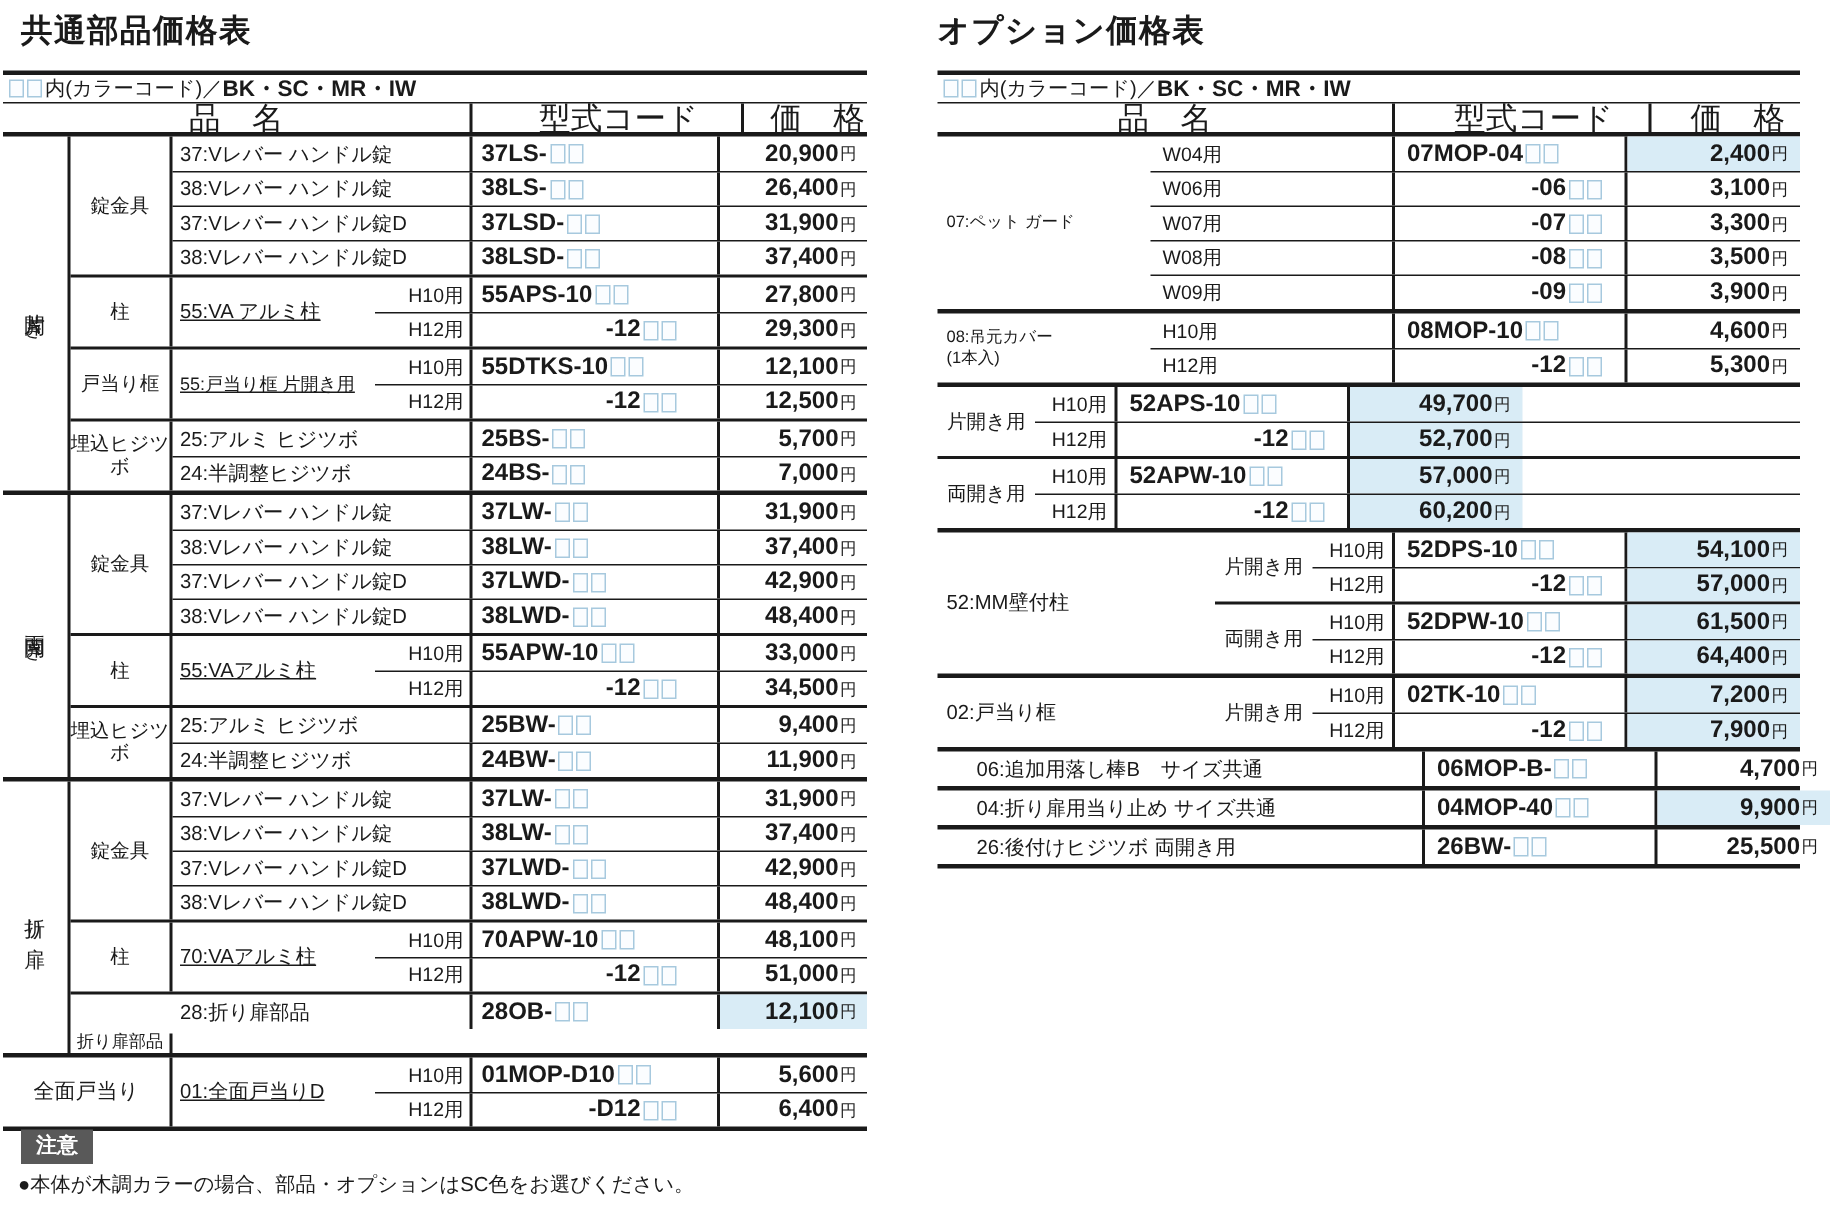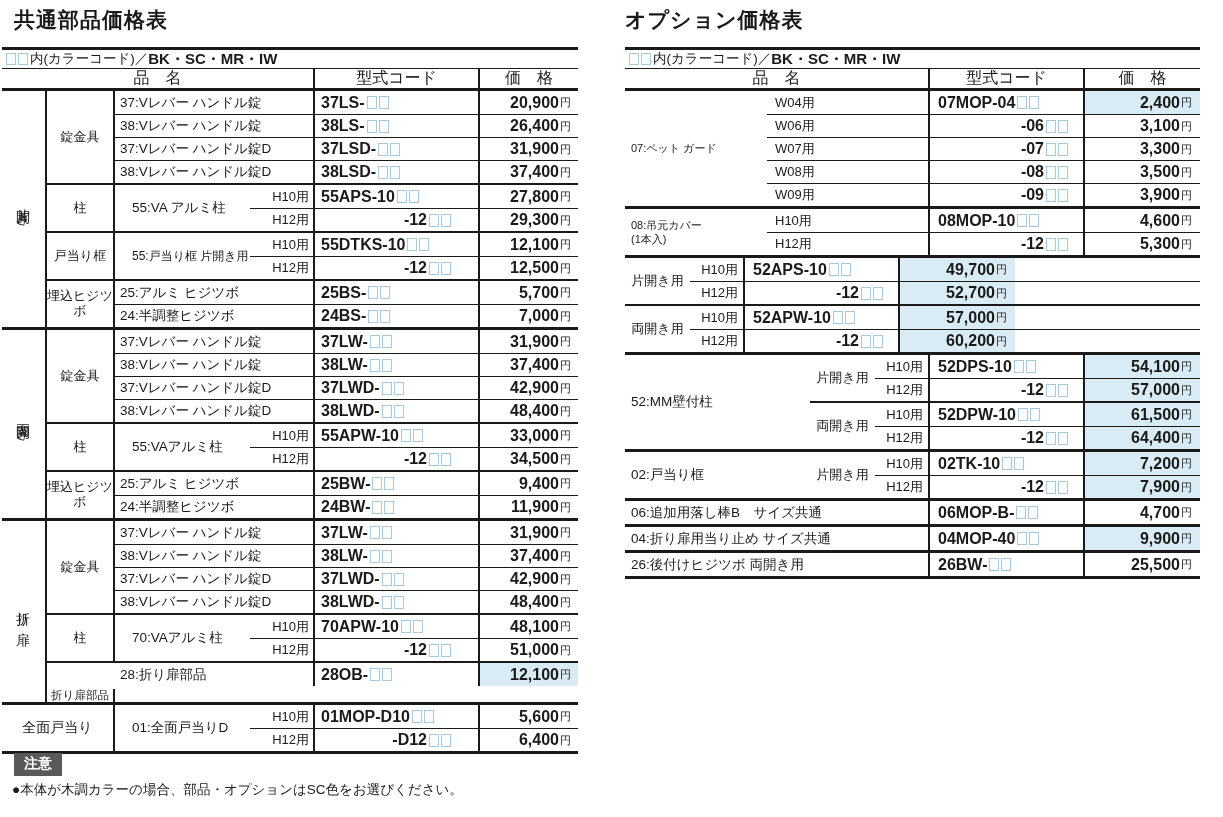--- a/index.html
+++ b/index.html
@@ -8,41 +8,41 @@
   .page{position:relative; width:1223px; height:817px; background:#fff; overflow:hidden;}
   .title{position:absolute; top:6px; font-size:21px; font-weight:bold; letter-spacing:1px;}
   .t-left-title{left:14px;} .t-right-title{left:625px;}
   .tbl{position:absolute; top:47px; border-top:3px solid var(--ln); border-bottom:3px solid var(--ln);}
   .tbl-left{left:2px; width:576px;} .tbl-right{left:625px; width:575px;}
   .crow{display:flex; align-items:center; height:19px; border-bottom:1px solid var(--ln); font-size:13.5px; padding-left:2px;}
   .crow .codes{font-weight:bold; font-size:15px;}
   .bxs{display:inline-flex; gap:2px; margin:0 2px; align-items:center;}
   .bx{display:inline-block; width:10px; height:13px; border:1.5px solid #a7c9de; background:#fbfdff;}
   .crow .bx{height:12px;}
-  .hrow{display:flex; height:22px; border-bottom:3px solid var(--ln); font-size:16px;}
+  .hrow{display:flex; height:22px; border-bottom:3px solid var(--ln); font-size:21px;gap:16px;}
   .hc{display:flex; align-items:center; justify-content:center;}
   .hname{width:313px; border-right:2px solid var(--ln);}
   .hcode{width:165px; border-right:2px solid var(--ln);}
   .hname2{width:305px; border-right:2px solid var(--ln);}
   .hcode2{width:155px; border-right:2px solid var(--ln);}
   .hprice{flex:1;}
   .sec{display:flex;}
   .sec + .sec{border-top:3px solid var(--ln);}
   .gcell{width:45px; border-right:2px solid var(--ln); display:flex; align-items:center; justify-content:center; writing-mode:vertical-rl; text-orientation:upright; font-size:14px; letter-spacing:2px;}
   .scol{flex:1; display:flex; flex-direction:column;}
   .subg{display:flex;}
   .subg + .subg{border-top:2px solid var(--ln);}
   .sgcell{width:68px; border-right:2px solid var(--ln); display:flex; align-items:center; justify-content:center; text-align:center; font-size:13px; line-height:1.15;}
   .sgcell.sm{font-size:11.5px;margin-top:26px;}
   .rows{flex:1; display:flex; flex-direction:column;}
   .r{display:flex; height:23px; flex:0 0 auto;}
   .rows .r + .r{border-top:1px solid var(--ln);}
   .ncell{width:200px; border-right:2px solid var(--ln); display:flex; align-items:center; padding-left:5px; font-size:13.5px; white-space:nowrap;}
   .pair{display:flex; flex:1;}
-  .pname{width:135px; display:flex; align-items:center; padding-left:17px; font-size:13.5px; white-space:nowrap;}
+  .pname{width:135px; display:flex; align-items:center; padding-left:5px; font-size:13.5px; white-space:nowrap;text-decoration:underline;}
   .pname.sm{font-size:12px;}
   .pright{flex:1; display:flex; flex-direction:column;}
   .pright .r + .r{border-top:1px solid var(--ln);}
   .psub{width:65px; border-right:2px solid var(--ln); display:flex; align-items:center; justify-content:flex-end; padding-right:4px; font-size:13px;}
   .ccell{width:165px; border-right:2px solid var(--ln); display:flex; align-items:center; padding-left:6px; font-weight:bold; font-size:16px; white-space:nowrap;}
   .ccell.cont{justify-content:flex-end; padding-right:25px; padding-left:0;}
   .pcell{width:98px; display:flex; align-items:center; justify-content:flex-end; padding-right:7px;}
   .pv{font-weight:bold; font-size:16px;}
   .pu{font-size:11px; margin-left:1px;}
   .hl{background:var(--hl);}
@@ -51,21 +51,21 @@
   .rmain{width:142px; display:flex; align-items:center; padding-left:6px; font-size:11px; white-space:pre-line; line-height:1.3;}
   .rsub{width:163px; border-right:2px solid var(--ln); display:flex; align-items:center; padding-left:8px; font-size:13px;}
   .r52main{width:185px; display:flex; align-items:center; padding-left:6px; font-size:13.5px; white-space:nowrap;}
   .halves{flex:1; display:flex; flex-direction:column;}
   .half{display:flex; flex:1;}
   .half + .half{border-top:2px solid var(--ln);}
   .rmid{width:65px; display:flex; align-items:center; justify-content:center; font-size:13px;}
   .hrows{flex:1; display:flex; flex-direction:column;}
   .hrows .r + .r{border-top:1px solid var(--ln);}
   .r52sub{width:55px; border-right:2px solid var(--ln); display:flex; align-items:center; justify-content:flex-end; padding-right:5px; font-size:13px;}
-  .rfull{width:305px; border-right:2px solid var(--ln); display:flex; align-items:center; padding-left:6px; font-size:13.5px; white-space:nowrap;}
+  .rfull{width:305px; border-right:2px solid var(--ln); display:flex; align-items:center; padding-left:6px; font-size:13.5px; white-space:nowrap;margin-left:20px;}
   .rc{width:155px; border-right:2px solid var(--ln); display:flex; align-items:center; padding-left:8px; font-weight:bold; font-size:16px; white-space:nowrap;}
   .rc.cont{justify-content:flex-end; padding-right:13px; padding-left:0;}
   .rp{width:115px; display:flex; align-items:center; justify-content:flex-end; padding-right:8px;}
   
   .badge{position:absolute; left:14px; top:753px; background:#595959; color:#fff; font-weight:bold; font-size:14px; padding:2px 10px 3px;}
   .note{position:absolute; left:12px; top:781px; font-size:13.5px;}
 </style>
 </head>
 <body>
 

